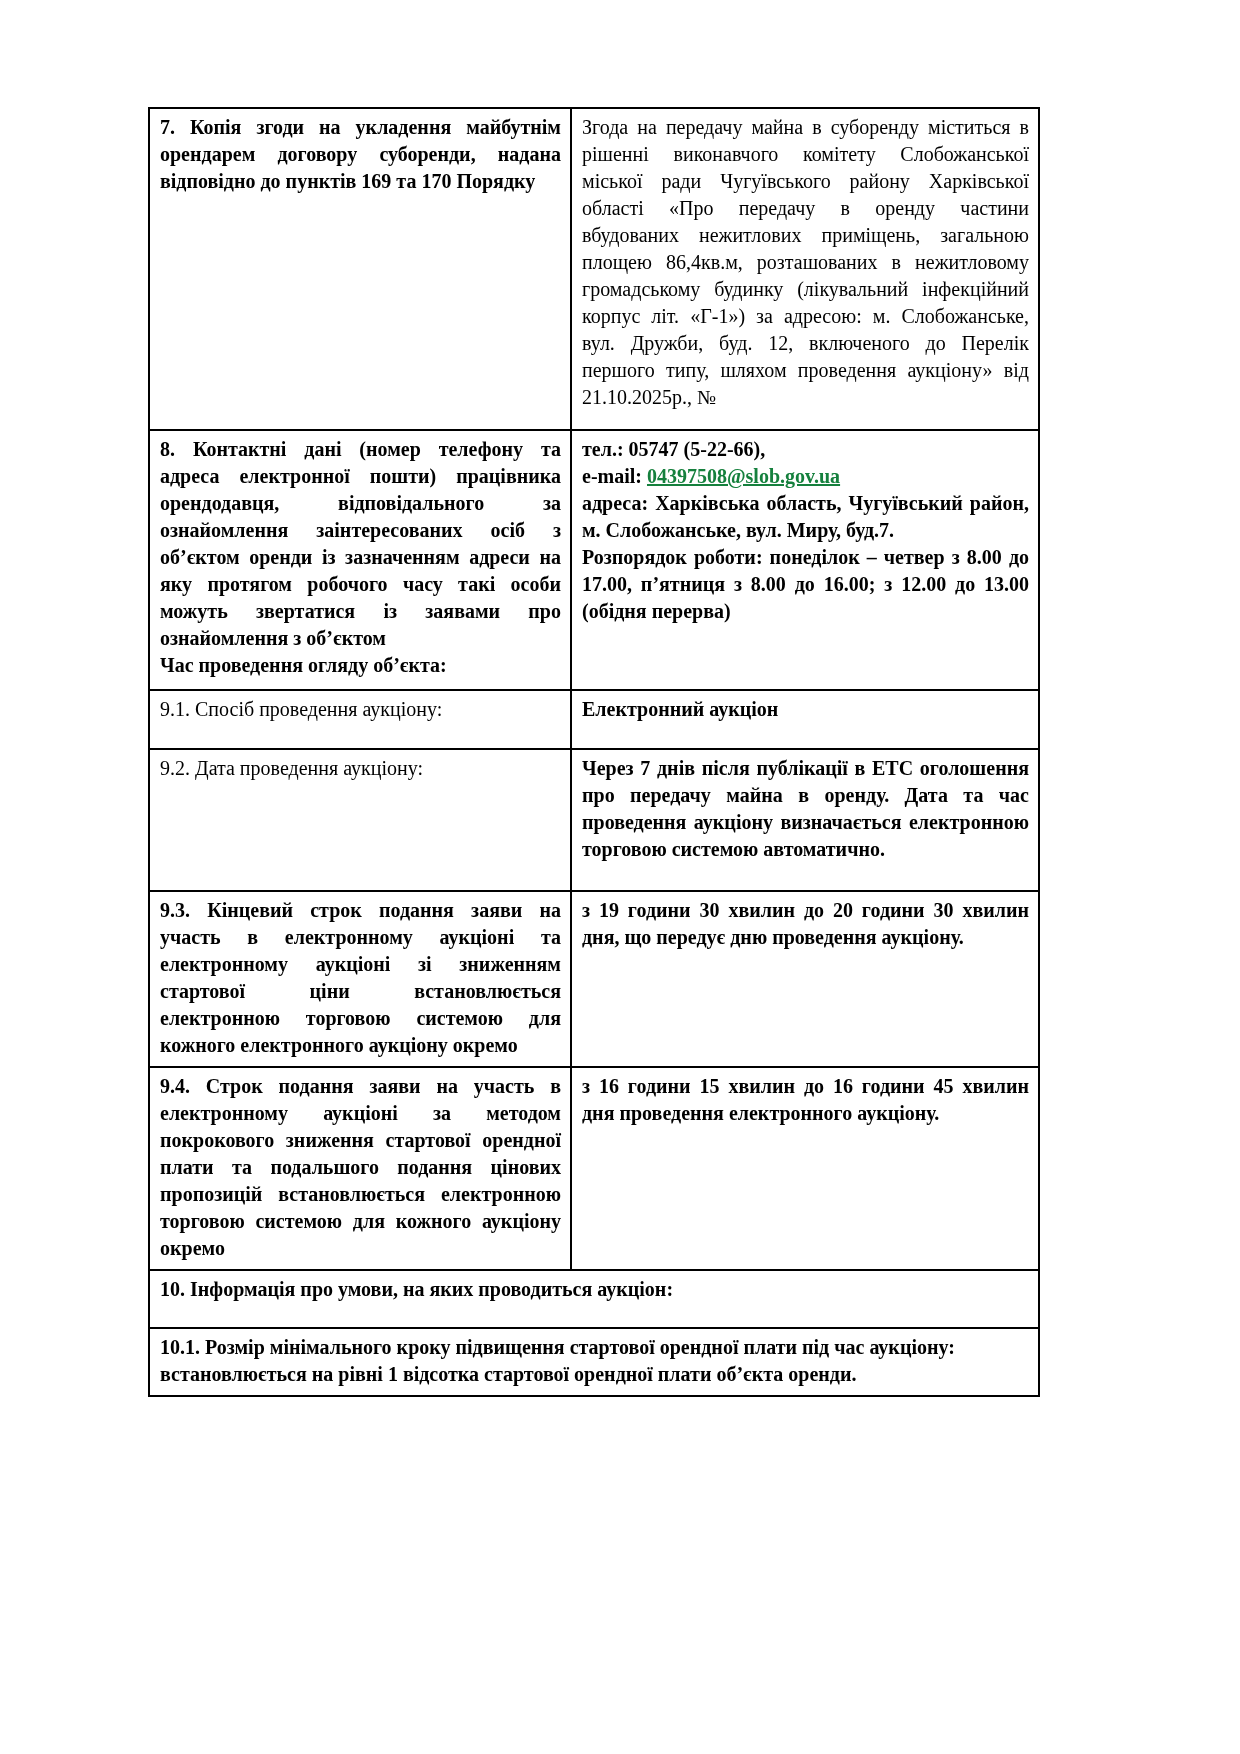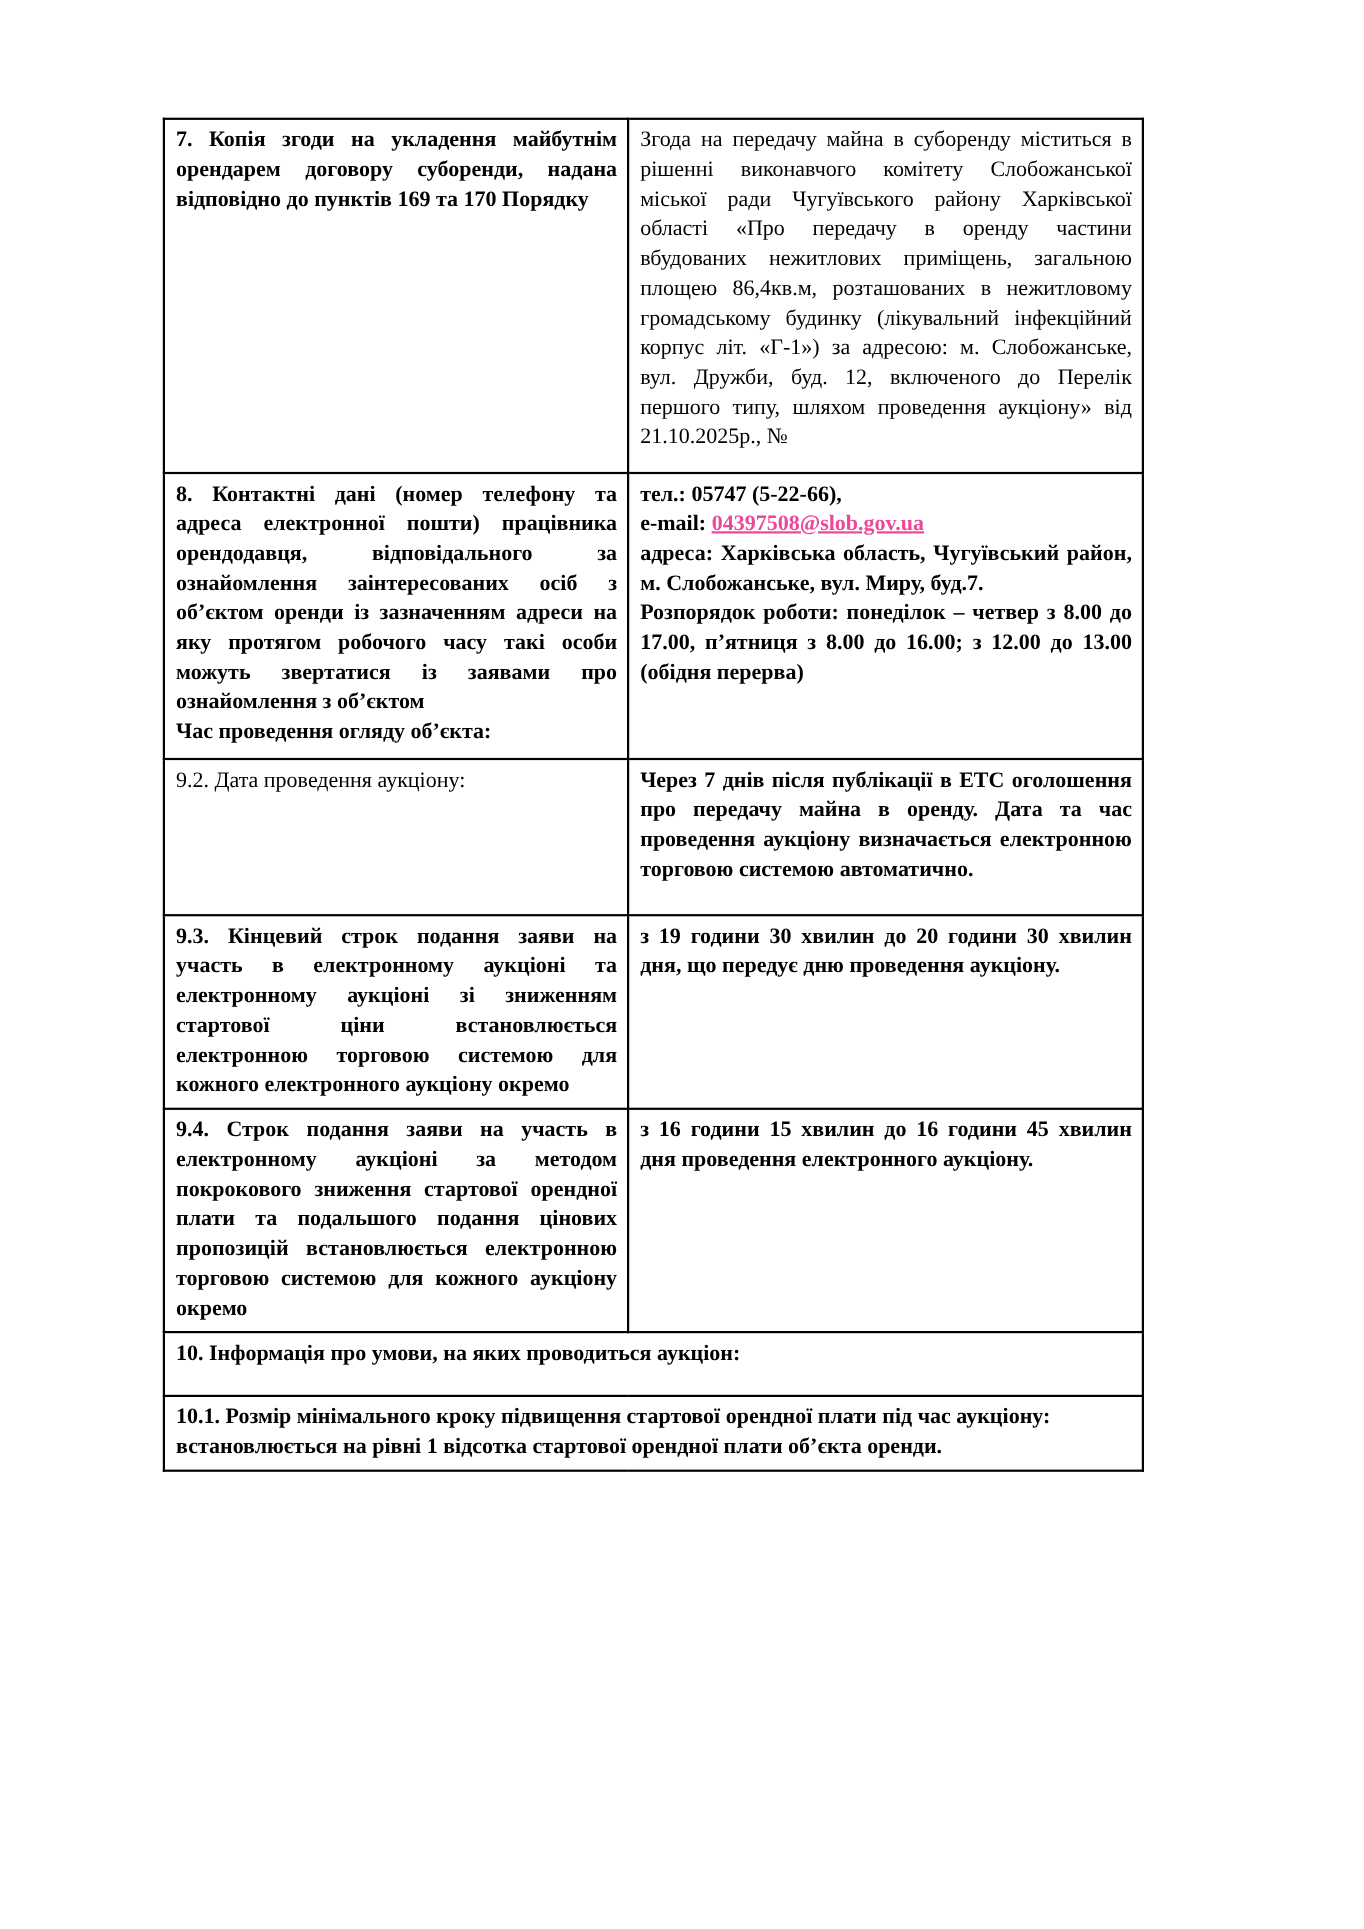--- a/index.html
+++ b/index.html
@@ -38,21 +38,21 @@
   tr.h246 td { height: 246px; }
   tr.h46  td { height: 46px; }
   tr.h45  td { height: 45px; }
   tr.h128 td { height: 128px; margin-top: 27px; }
   tr.h162 td { height: 162px; }
   tr.h177 td { height: 177px; }
   tr.h44  td { height: 44px; }
   tr.h53  td { height: 53px; }
   .schedule { }
   a.link {
-    color: #ec4899;
+    color: #15803d;
     text-decoration: underline;
     cursor: pointer;
     word-break: break-all;
   }
 </style>
 </head>
 <body>
 
 <div class="page">
   <table class="doc">
@@ -74,20 +74,24 @@
         </td>
         <td class="bold">
           <div>тел.: 05747 (5-22-66),</div>
           <div><span>e-mail: </span><a class="link" href="#">04397508@slob.gov.ua</a></div>
           <div class="justify">адреса: Харківська область, Чугуївський район, м. Слобожанське, вул. Миру, буд.7.</div>
           <div class="justify schedule">Розпорядок роботи: понеділок – четвер з 8.00 до 17.00, п’ятниця з 8.00 до 16.00; з 12.00 до 13.00 (обідня перерва)</div>
         </td>
       </tr>
 
 
+      <tr class="h45">
+        <td>9.1. Спосіб проведення аукціону:</td>
+        <td class="bold">Електронний аукціон</td>
+      </tr>
 
       <tr class="h128">
         <td>9.2. Дата проведення аукціону:</td>
         <td class="bold justify"><span>Через </span><span class="bold">7 днів</span><span> після публікації в ЕТС оголошення про передачу майна в оренду. Дата та час проведення аукціону визначається електронною торговою системою автоматично.</span></td>
       </tr>
 
       <tr class="h162">
         <td class="bold justify">9.3. Кінцевий строк подання заяви на участь в електронному аукціоні та електронному аукціоні зі зниженням стартової ціни встановлюється електронною торговою системою для кожного електронного аукціону окремо</td>
         <td class="bold justify">з 19 години 30 хвилин до 20 години 30 хвилин дня, що передує дню проведення аукціону.</td>
       </tr>

